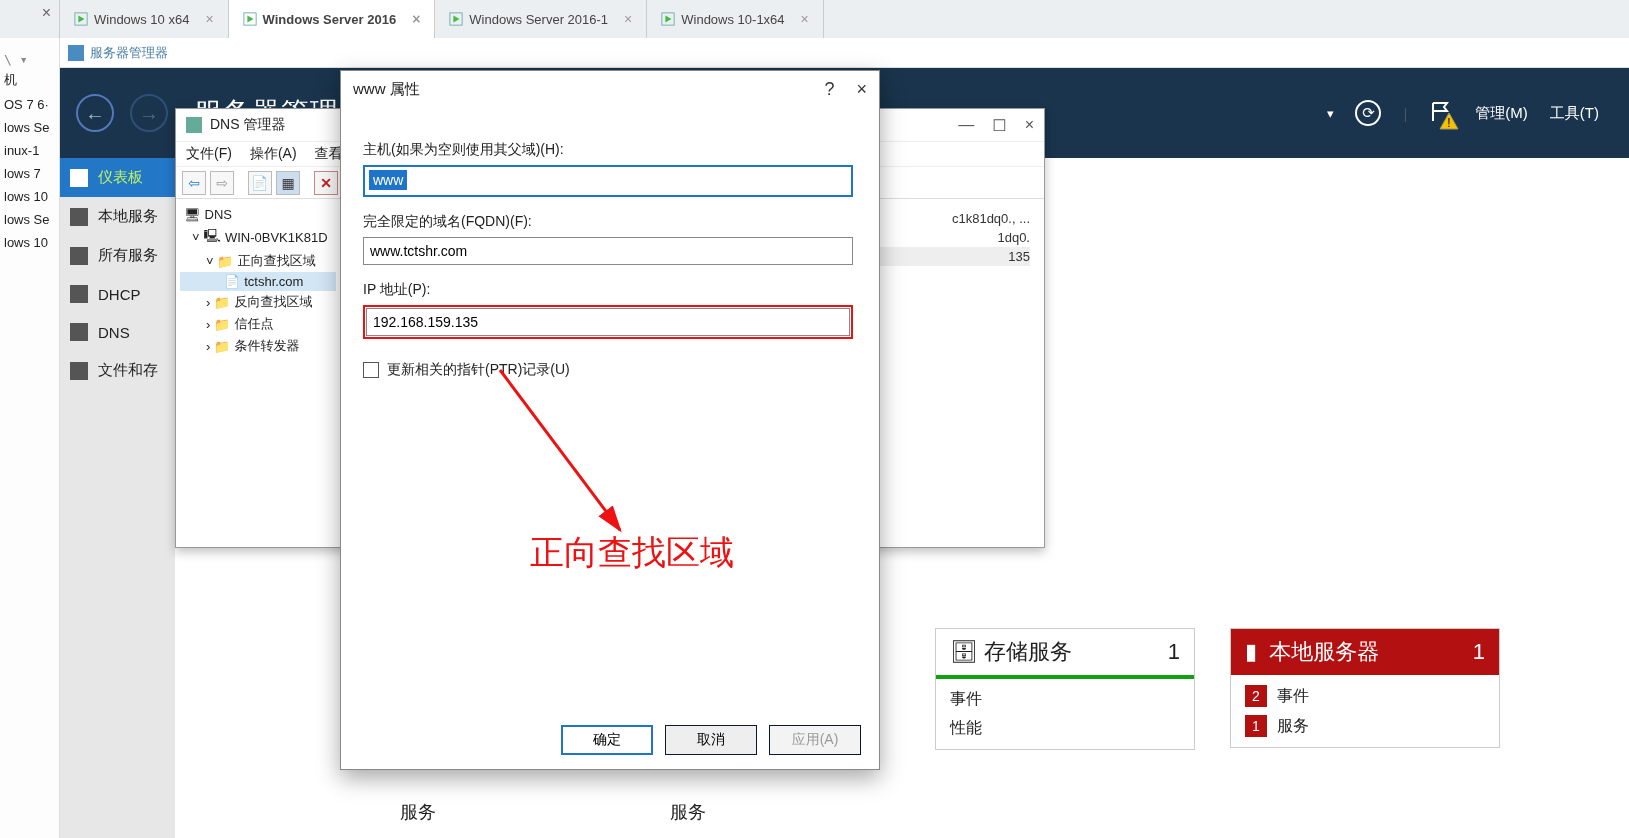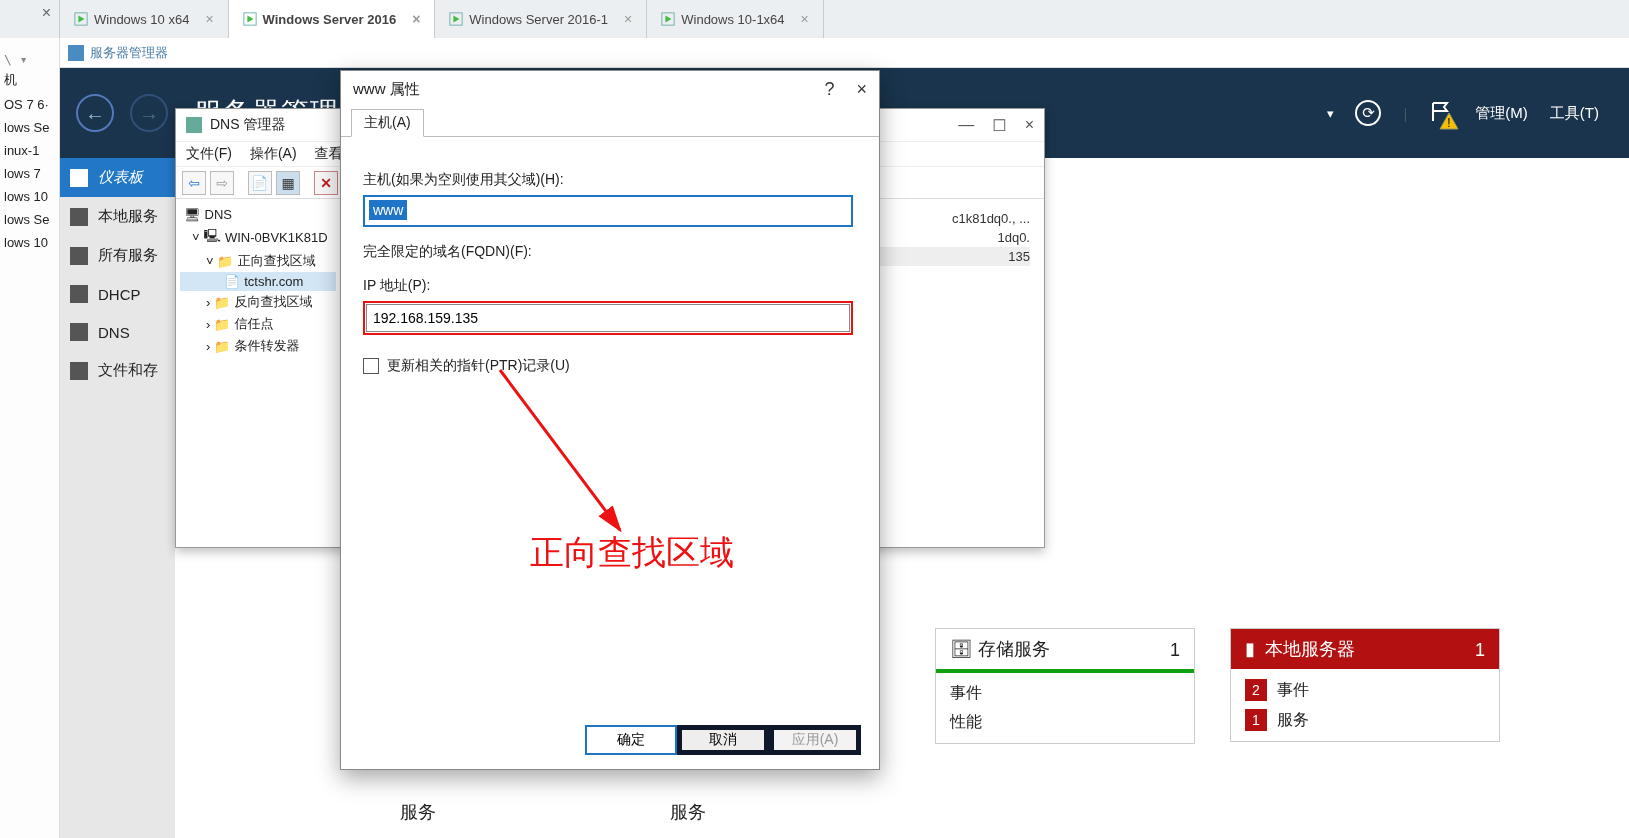--- a/index.html
+++ b/index.html
@@ -20,21 +20,21 @@
   .subbar .ico{width:16px;height:16px;background:#4a8bc2;display:inline-block;}
   
   .srv-header{position:absolute;top:68px;left:60px;right:0;height:90px;background:#19344c;color:#fff;display:flex;align-items:center;}
   .nav-circle{width:38px;height:38px;border:2px solid #57b; border-radius:50%;display:flex;align-items:center;justify-content:center;margin-left:16px;color:#9bc;font-size:20px;}
   .srv-header .title{font-size:28px;margin-left:26px;font-weight:300;letter-spacing:1px;}
   .srv-header .right{margin-left:auto;display:flex;align-items:center;gap:22px;padding-right:30px;font-size:15px;}
   .srv-header .right .warn{width:20px;height:20px;}
   
   .srv-sidebar{position:absolute;top:158px;left:60px;width:115px;background:#e7e7e7;color:#222;bottom:0;}
   .srv-sidebar .item{display:flex;align-items:center;gap:10px;padding:10px 10px;font-size:15px;cursor:pointer;}
-  .srv-sidebar .item.sel{background:#2277c7;color:#ffffff;font-style:italic;}
+  .srv-sidebar .item.sel{background:#2277c7;color:#bef264;}
   .srv-sidebar .ico{width:18px;height:18px;display:inline-block;}
   
   .dns-win{position:absolute;top:108px;left:175px;width:870px;height:440px;background:#fff;border:1px solid #999;box-shadow:0 4px 10px rgba(0,0,0,.25);}
   .dns-title{height:32px;display:flex;align-items:center;padding:0 10px;font-size:14px;gap:8px;}
   .dns-title .ico{width:16px;height:16px;}
   .dns-title .winbtns{margin-left:auto;display:flex;gap:18px;color:#555;font-size:16px;}
   .dns-menu{height:26px;display:flex;align-items:center;gap:18px;padding:0 10px;font-size:14px;border-top:1px solid #eee;border-bottom:1px solid #eee;}
   .dns-toolbar{height:32px;display:flex;align-items:center;gap:4px;padding:0 6px;border-bottom:1px solid #ddd;}
   .tbtn{width:24px;height:24px;border:1px solid #bbb;background:#f7f7f7;display:flex;align-items:center;justify-content:center;font-size:14px;color:#333;}
   .tbtn.red{color:#c02020;font-weight:700;border-color:#c88;}
@@ -51,30 +51,30 @@
   .prop-tabs{height:28px;border-bottom:1px solid #bbb;margin-top:2px; display:flex; align-items:flex-end; padding-left:10px;}
   .prop-tab{border:1px solid #bbb;border-bottom:1px solid #fff;background:#fff;padding:4px 12px;font-size:14px; position:relative; top:1px;}
   .prop-body{padding:18px 22px;font-size:14px;color:#222;}
   .prop-body label{display:block;margin-top:16px;margin-bottom:6px;}
   .prop-body input[type=text]{width:490px;height:28px;border:1px solid #888;padding:0 6px;font-size:14px;}
   .prop-body .host{border:2px solid #1e74c9;}
   .prop-body .host .sel{background:#1e74c9;color:#fff;padding:2px 4px;display:inline-block;}
   .prop-body .ipwrap{border:2px solid #e11;padding:1px;display:inline-block;}
   .prop-body .check{margin-top:22px;display:flex;align-items:center;gap:8px;}
   .prop-body .check .box{width:16px;height:16px;border:1px solid #555;}
-  .prop-buttons{position:absolute;bottom:14px;right:18px;display:flex;gap:0;border-radius:14px;}
-  .prop-buttons button{width:92px;height:30px;border:5px solid #0f172a;background:#eee;font-size:14px;cursor:pointer;}
+  .prop-buttons{position:absolute;bottom:14px;right:18px;display:flex;gap:12px;border-radius:14px;}
+  .prop-buttons button{width:92px;height:30px;border:1px solid #0f172a;background:#eee;font-size:14px;cursor:pointer;}
   .prop-buttons button.primary{border:2px solid #1e74c9;background:#fff;}
   .prop-buttons button:disabled{color:#999;background:#f3f3f3;}
   
   .anno{position:absolute;top:350px;left:490px;pointer-events:none;}
   .anno-text{position:absolute;top:530px;left:530px;color:#e11;font-size:34px;font-weight:400;}
   
   .tile{position:absolute;background:#fff;border:1px solid #ccc;width:260px;}
-  .tile-head{display:flex;align-items:flex-end;justify-content:space-between;padding:8px 14px;font-size:18px;}
+  .tile-head{display:flex;align-items:center;justify-content:space-between;padding:8px 14px;font-size:22px;}
   .tile-head.green{border-bottom:4px solid #10a010;}
   .tile-head.red{background:#b31111;color:#fff;}
   .tile-body{padding:6px 14px;font-size:16px;}
   .tile-body .r{display:flex;align-items:flex-end;gap:10px;padding:4px 0;}
   .badge{width:22px;height:22px;background:#b31111;color:#fff;display:flex;align-items:center;justify-content:center;font-size:14px;}
   .circ{width:20px;height:20px;border:2px solid #10a010;border-radius:50%;position:relative;}
   .circ::after{content:"";position:absolute;top:3px;left:7px;width:2px;height:4px;background:#10a010;border-radius:2px;}
   .circ::before{content:"";position:absolute;top:8px;left:5px;width:6px;height:6px;border-left:2px solid #10a010;border-bottom:2px solid #10a010;transform:rotate(-45deg);} 
   
   .svc-label{position:absolute;font-size:18px;color:#222;}
@@ -258,30 +258,28 @@
 </div>
 
 <div class="prop-win">
   <div class="prop-title">
     <span>www 属性</span>
     <div class="winbtns">
       <span>?</span>
       <span>×</span>
     </div>
   </div>
-  <div class="prop-tabs">
-    <div class="prop-tab">主机(A)</div>
-  </div>
   <div class="prop-body">
     <label>主机(如果为空则使用其父域)(H):</label>
     <div class="host" style="width:490px;height:32px;padding:3px 4px;">
       <span class="sel">www</span>
     </div>
 
     <label>完全限定的域名(FQDN)(F):</label>
+    <input type="text" readonly="" value="www.tctshr.com" style="">
 
     <label>IP 地址(P):</label>
     <div class="ipwrap">
       <input type="text" style="width: 484px; border: 1px solid rgb(136, 136, 136);" value="192.168.159.135">
     </div>
 
     <div class="check">
       <span class="box"></span>
       <span>更新相关的指针(PTR)记录(U)</span>
     </div>

